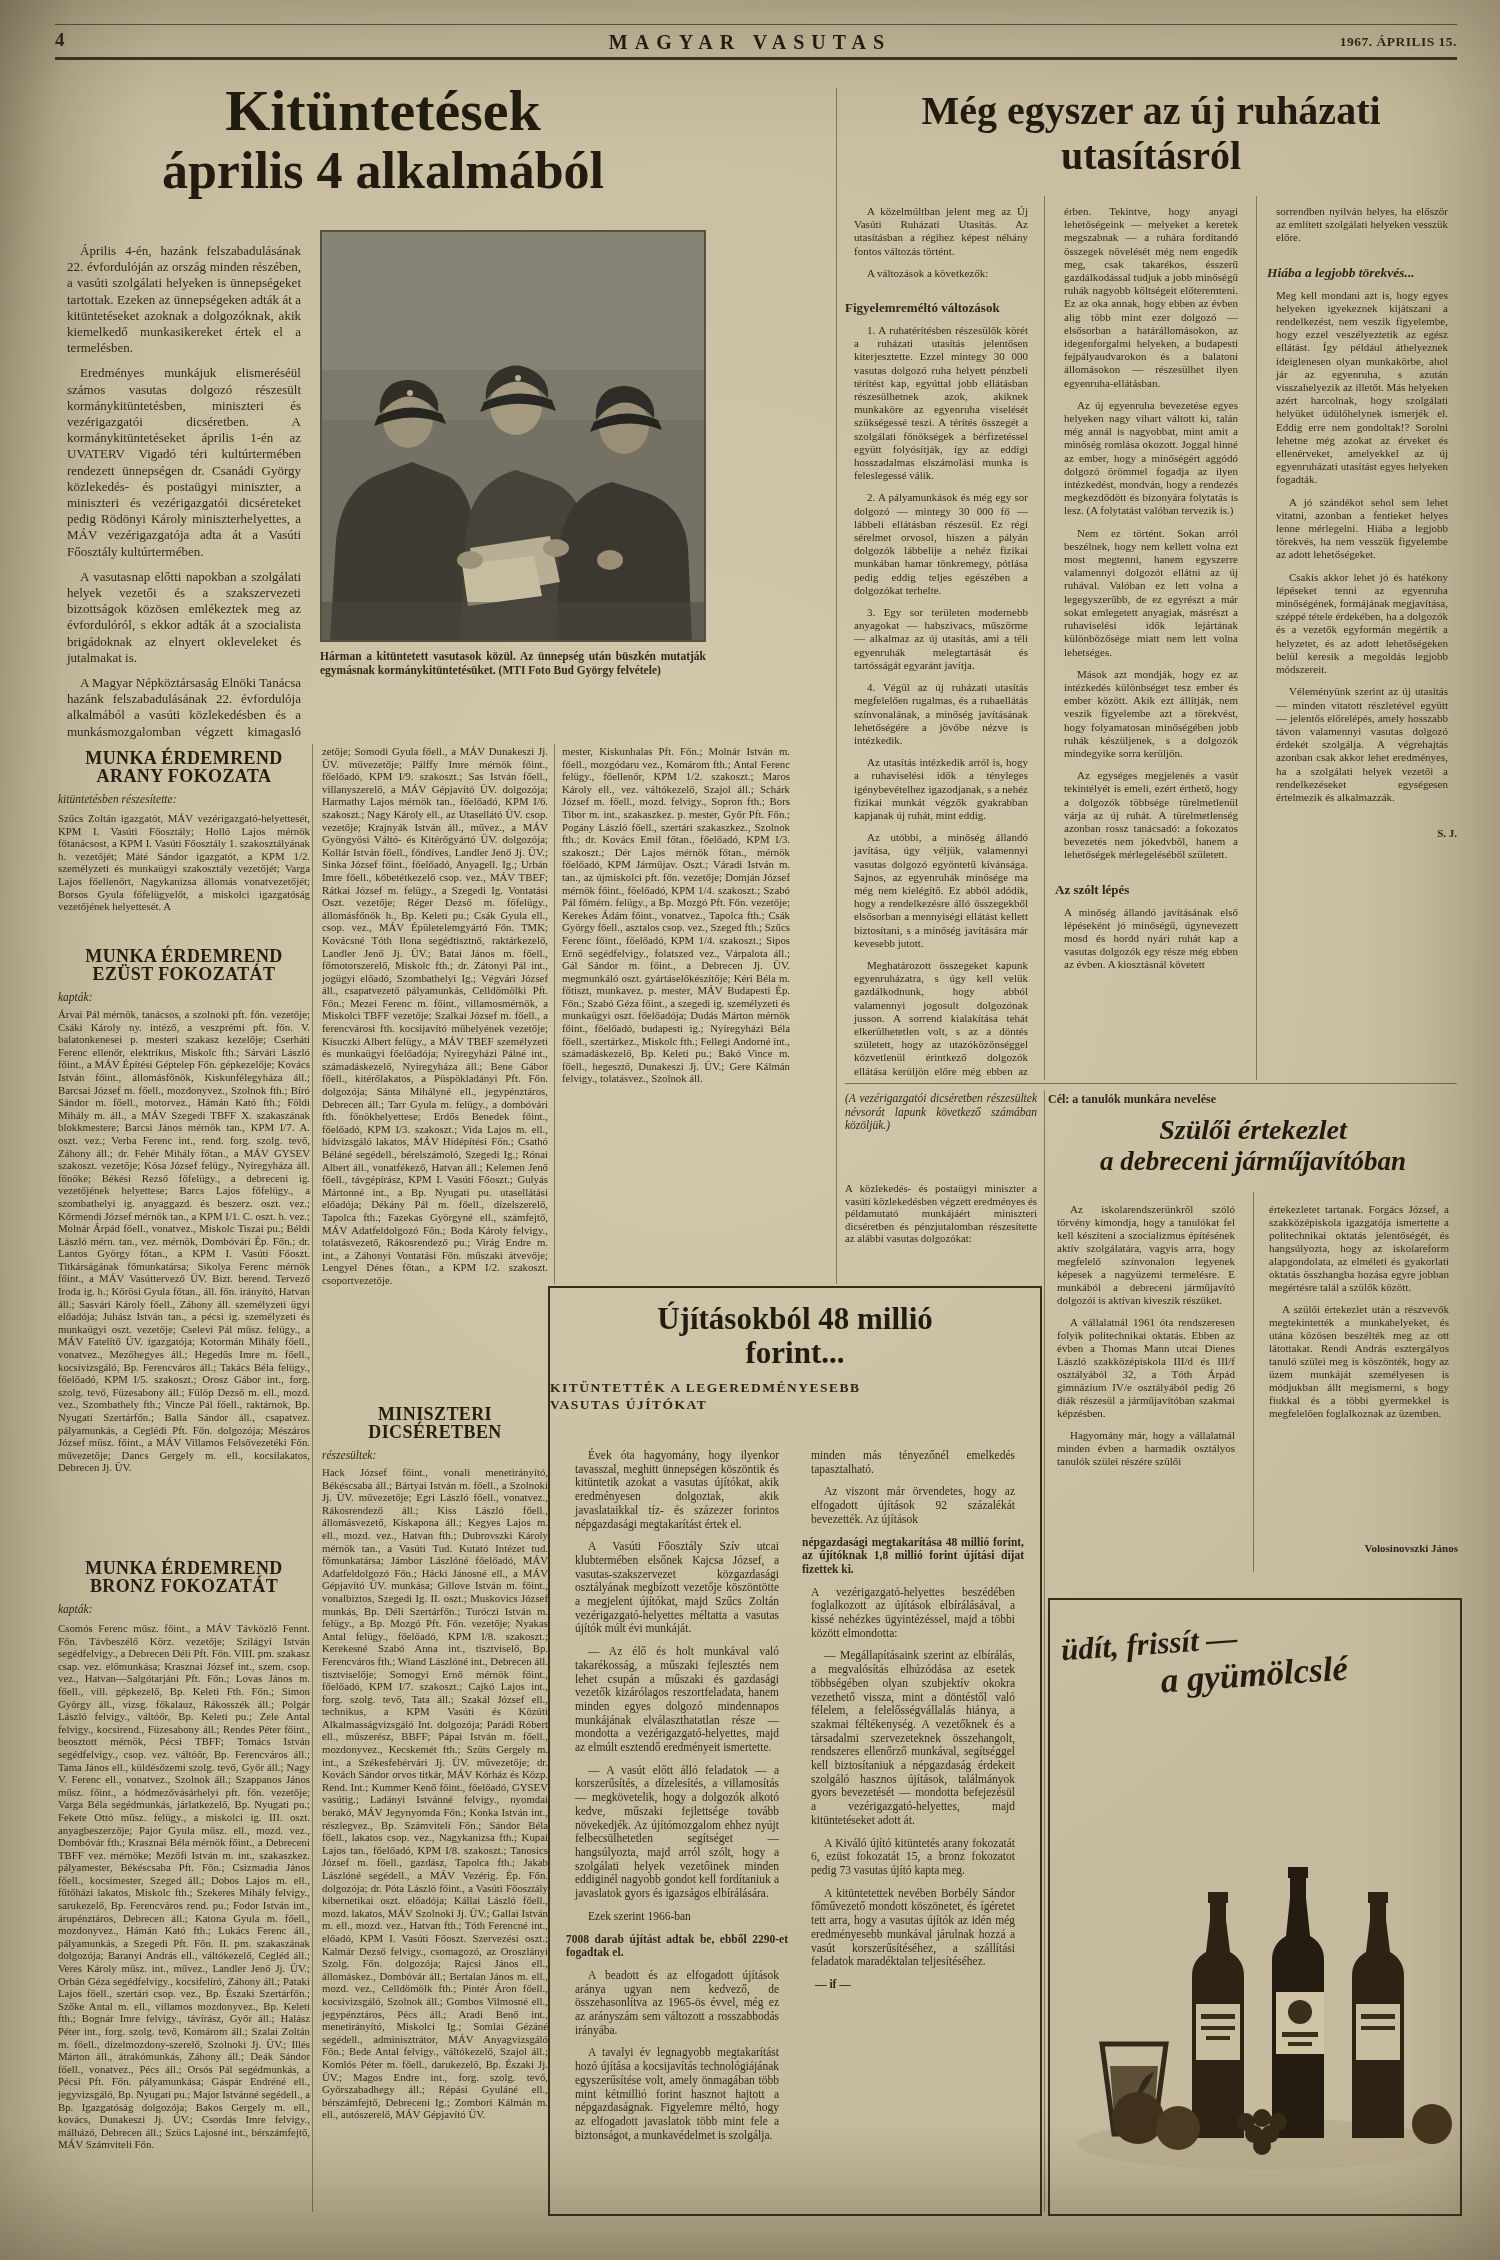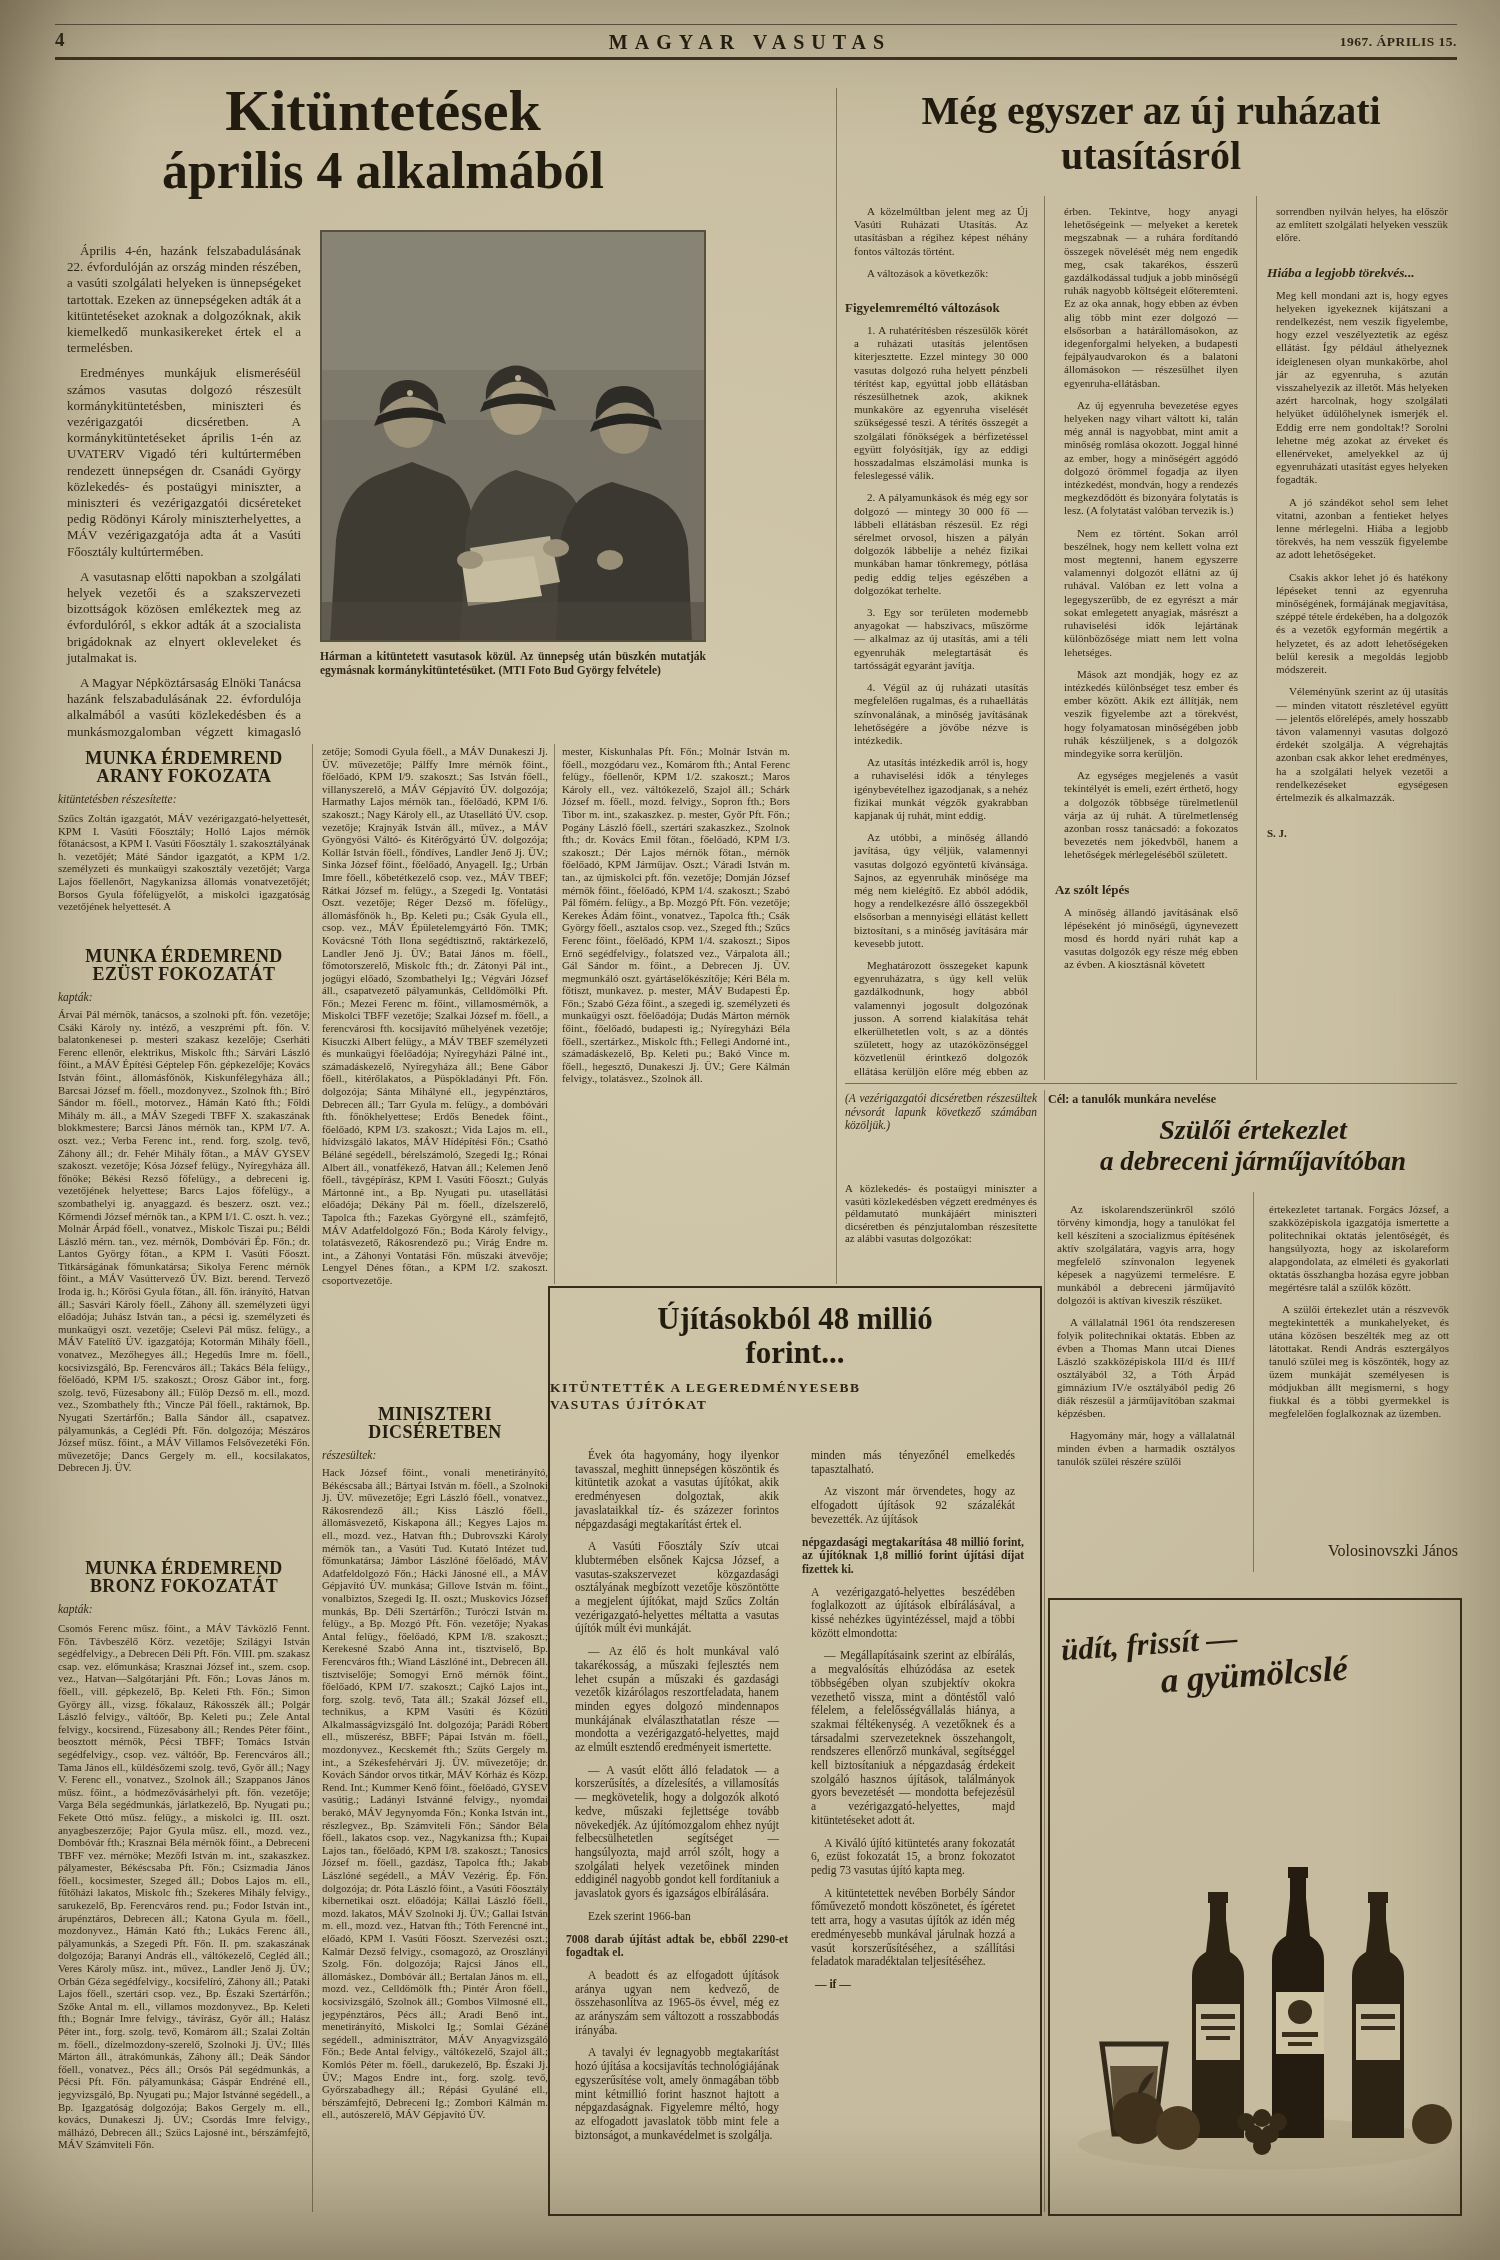--- a/index.html
+++ b/index.html
@@ -22,21 +22,21 @@
   .t-uni{font-size:11px;line-height:13.2px;}
   .t-box{font-size:11.5px;line-height:13.7px;}
   .t-school{font-size:11px;line-height:13px;}
   .caption{font-weight:bold;font-size:11.5px;line-height:13.8px;}
   .sec-head{position:absolute;text-align:center;font-weight:bold;font-size:18px;line-height:17.5px;letter-spacing:.4px;color:#251f12;}
   .lead{position:absolute;font-size:11.5px;font-style:italic;color:#2f2818;}
   .big-head{font-weight:bold;color:#221c10;text-align:center;}
   .inline-sub{text-align:left;font-weight:bold;font-size:13px;line-height:15px;margin:20px 0 6px;text-indent:0;}
   .inline-sub.it{font-style:italic;font-size:13.5px;}
   .bold-line{font-weight:bold;margin:5px 0;text-indent:0;}
-  .sig{font-weight:bold;text-align:left;margin-top:23px;text-indent:0;}
+  .sig{font-weight:bold;text-align:right;margin-top:23px;text-indent:0;}
   .byline{font-weight:bold;margin-top:8px;text-indent:13px;}
 </style>
 </head>
 <body>
 
 <div id="page">
 
   <div class="hr" style="left:55px;top:24px;width:1402px;height:1px;opacity:.75"></div>
   <div class="abs" style="left:55px;top:29px;font-weight:bold;font-size:19px">4</div>
   <div class="abs" style="left:0;top:31px;width:1500px;text-align:center;font-weight:bold;font-size:20px;letter-spacing:7px;color:#241e11">MAGYAR VASUTAS</div>
@@ -224,21 +224,21 @@
   </div>
   <div class="col t-school" style="left:1048px;top:1194px;width:196px;height:372px">
       <p>Az iskolarendszerünkről szóló törvény kimondja, hogy a tanulókat fel kell készíteni a szocializmus építésének aktív szolgálatára, vagyis arra, hogy megfelelő színvonalon legyenek képesek a nagyüzemi termelésre. E munkából a debreceni járműjavító dolgozói is aktívan kiveszik részüket.</p>
       <p>A vállalatnál 1961 óta rendszeresen folyik politechnikai oktatás. Ebben az évben a Thomas Mann utcai Dienes László szakközépiskola III/d és III/f osztályából 32, a Tóth Árpád gimnázium IV/e osztályából pedig 26 diák részesül a járműjavítóban szakmai képzésben.</p>
       <p>Hagyomány már, hogy a vállalatnál minden évben a harmadik osztályos tanulók szülei részére szülői</p>
     </div>
   <div class="col t-school nfi" style="left:1260px;top:1194px;width:198px;height:340px">
       <p>értekezletet tartanak. Forgács József, a szakközépiskola igazgatója ismertette a politechnikai oktatás jelentőségét, és hangsúlyozta, hogy az iskolareform alapgondolata, az elméleti és gyakorlati oktatás összhangba hozása egyre jobban megértésre talál a szülők között.</p>
       <p>A szülői értekezlet után a részvevők megtekintették a munkahelyeket, és utána közösen beszélték meg az ott látottakat. Rendi András esztergályos tanuló szülei meg is köszönték, hogy az üzem munkáját személyesen is módjukban állt megismerni, s hogy fiukkal és a többi gyermekkel is megfelelően foglalkoznak az üzemben.</p>
     </div>
-  <div class="abs" style="left:1260px;top:1542px;width:198px;text-align:right;font-weight:normal;font-size:16px">Volosinovszki János</div>
+  <div class="abs" style="left:1260px;top:1542px;width:198px;text-align:right;font-weight:bold;font-size:11px">Volosinovszki János</div>
 
   <div class="abs" style="left:1048px;top:1598px;width:410px;height:614px;border:2px solid #352c1a">
     <div style="position:absolute;left:12px;top:20px;width:382px;transform:rotate(-4deg);font-style:italic;font-weight:bold;color:#241c10">
       <span style="display:block;font-size:31px;line-height:34px">üdít, frissít —</span>
       <span style="display:block;font-size:35px;line-height:38px;text-align:center;margin-top:2px">a gyümölcslé</span>
     </div>
     <svg viewBox="0 0 406 490" width="406" height="490" style="position:absolute;left:0;top:114px" preserveAspectRatio="none">
       <ellipse cx="210" cy="430" rx="182" ry="26" fill="#b0a485" opacity="0.55"></ellipse>
       <path d="M52,330 L64,420 L104,420 L116,330 Z" fill="none" stroke="#33291a" stroke-width="5"></path>
       <path d="M60,352 L108,352 L103,416 L65,416 Z" fill="#4a3c26" opacity="0.85"></path>

